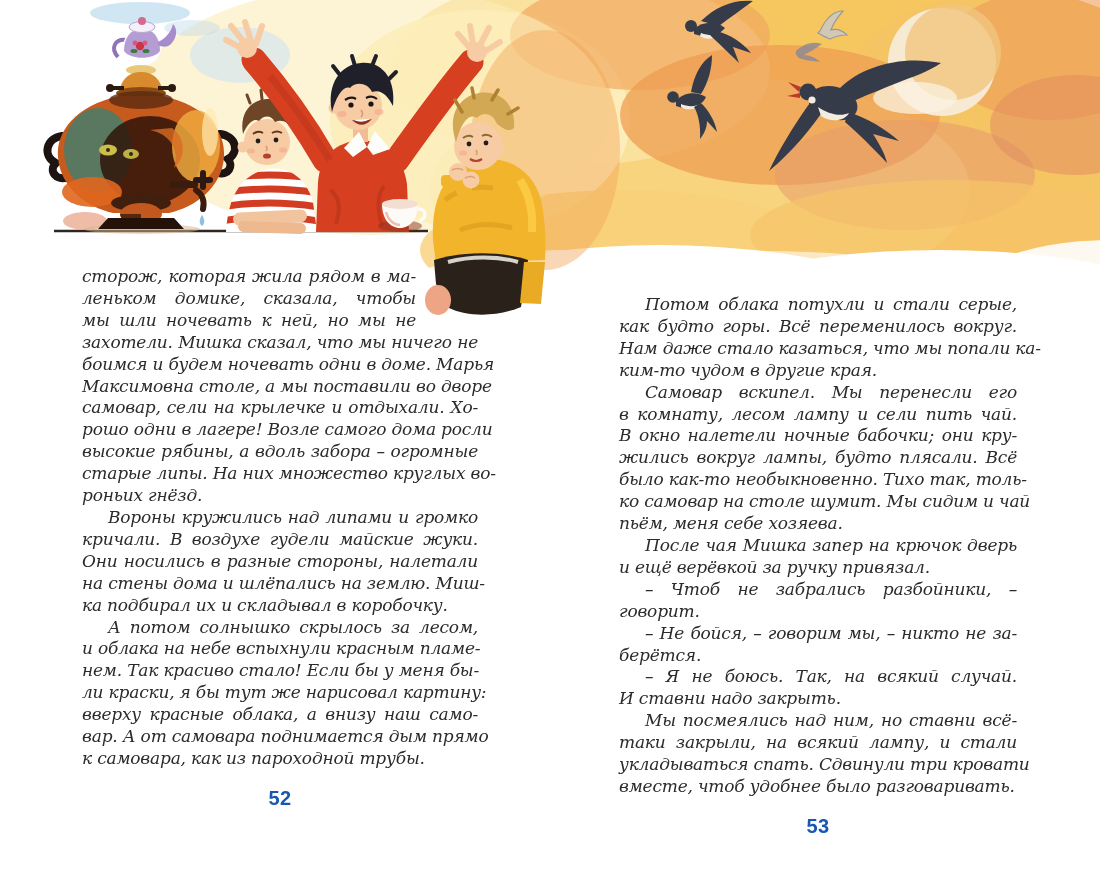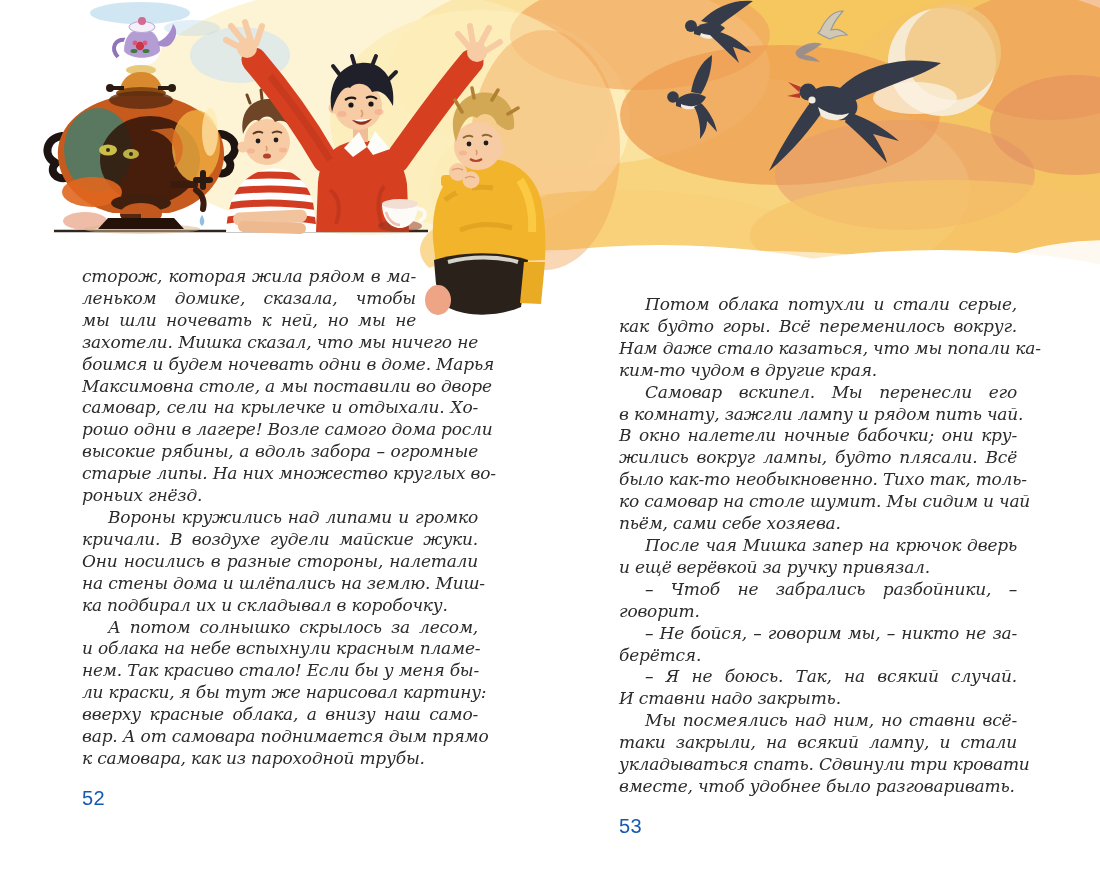--- a/index.html
+++ b/index.html
@@ -7,22 +7,22 @@
           font-family:"DejaVu Serif","Liberation Serif",serif;color:var(--text-color,#2b2b2b);}
   .art{position:absolute;top:0;left:0;pointer-events:none;}
   .col{position:absolute;top:266px;}
   .col-left{left:82px;width:396px;}
   .col-right{left:619px;width:398px;margin-top:28px;}
   .ln{font-size:17px;line-height:21.9px;white-space:nowrap;
       text-align:justify;text-align-last:justify;letter-spacing:-0.2px;font-style:italic;}
   .ln.end{text-align-last:left;}
   .ln.ind{padding-left:26px;}
   .ln.short{margin-right:62px;}
-  .pageno{margin-top:17px;font-family:"Liberation Sans",sans-serif;
-          font-weight:normal;font-size:20px;letter-spacing:0.5px;color:var(--page-num-color,#1758b0);}
+  .pageno{margin-top:17px;text-align:center;font-family:"Liberation Sans",sans-serif;
+          font-weight:bold;font-size:20px;letter-spacing:0.5px;color:var(--page-num-color,#1758b0);}
 </style>
 </head>
 <body>
 
 <div class="spread">
 
   <svg class="art" width="1100" height="330" viewBox="0 0 1100 330" aria-hidden="true">
     <defs>
       <clipPath id="torsoClip">
         <path d="M226,232 C228,200 238,178 263,170 C289,163 307,180 313,202 L317,232 Z"></path>
@@ -260,26 +260,26 @@
     <div class="pageno">52</div>
   </div>
 
   <div class="col col-right">
     <div class="lines">
         <div class="ln ind">Потом облака потухли и стали серые,</div>
         <div class="ln">как будто горы. Всё переменилось вокруг.</div>
         <div class="ln">Нам даже стало казаться, что мы попали ка-</div>
         <div class="ln end">ким-то чудом в другие края.</div>
         <div class="ln ind">Самовар вскипел. Мы перенесли его</div>
-        <div class="ln">в комнату, зажгли лампу и рядом пить чай.</div>
+        <div class="ln">в комнату, лесом лампу и сели пить чай.</div>
         <div class="ln">В окно налетели ночные бабочки; они кру-</div>
         <div class="ln">жились вокруг лампы, будто плясали. Всё</div>
         <div class="ln">было как-то необыкновенно. Тихо так, толь-</div>
         <div class="ln">ко самовар на столе шумит. Мы сидим и чай</div>
-        <div class="ln end">пьём, сами себе хозяева.</div>
+        <div class="ln end">пьём, меня себе хозяева.</div>
         <div class="ln ind">После чая Мишка запер на крючок дверь</div>
         <div class="ln end">и ещё верёвкой за ручку привязал.</div>
         <div class="ln ind">– Чтоб не забрались разбойники, –</div>
         <div class="ln end">говорит.</div>
         <div class="ln ind">– Не бойся, – говорим мы, – никто не за-</div>
         <div class="ln end">берётся.</div>
         <div class="ln ind">– Я не боюсь. Так, на всякий случай.</div>
         <div class="ln end">И ставни надо закрыть.</div>
         <div class="ln ind">Мы посмеялись над ним, но ставни всё-</div>
         <div class="ln">таки закрыли, на всякий лампу, и стали</div>

